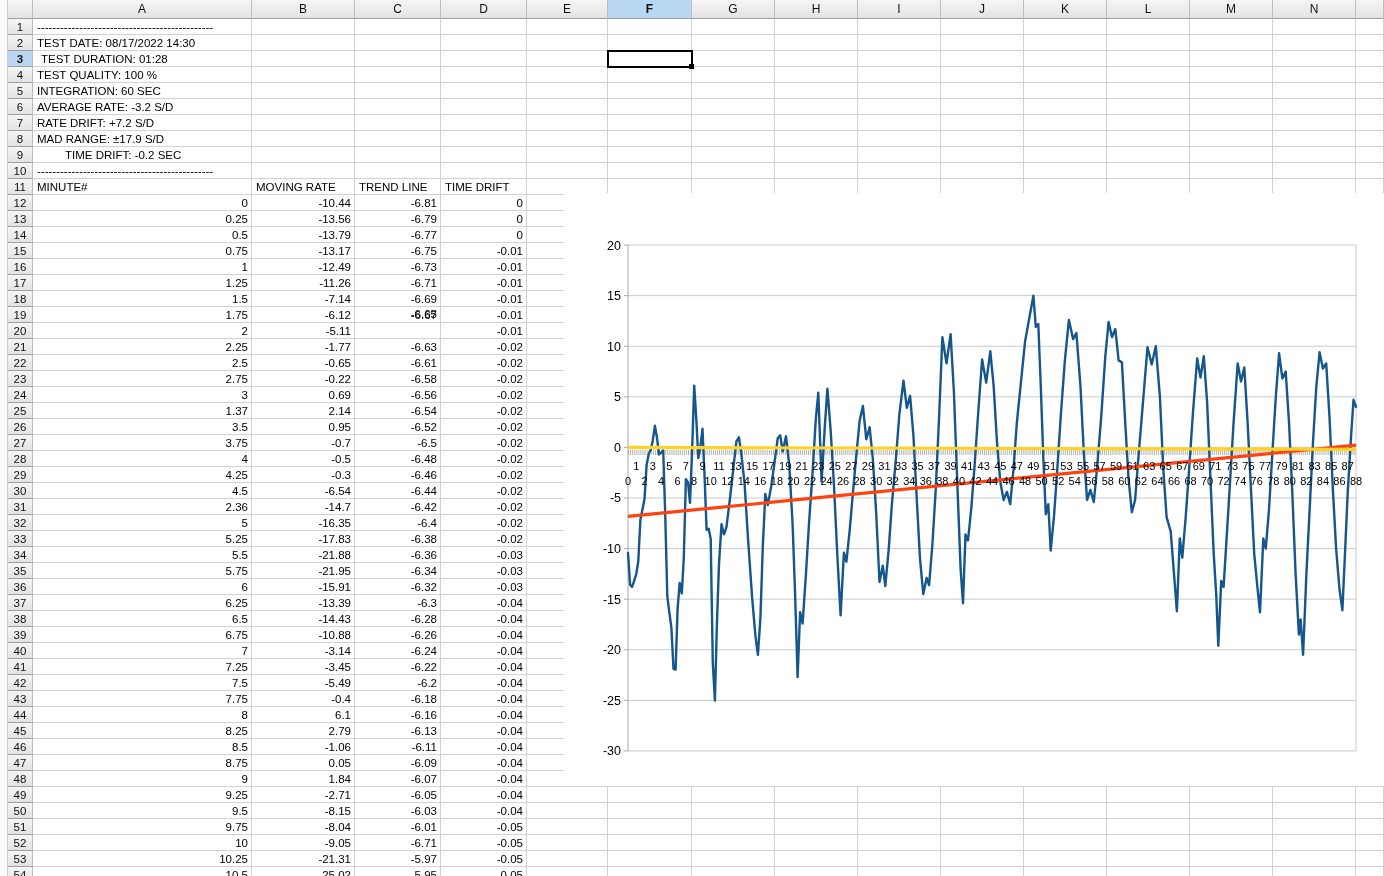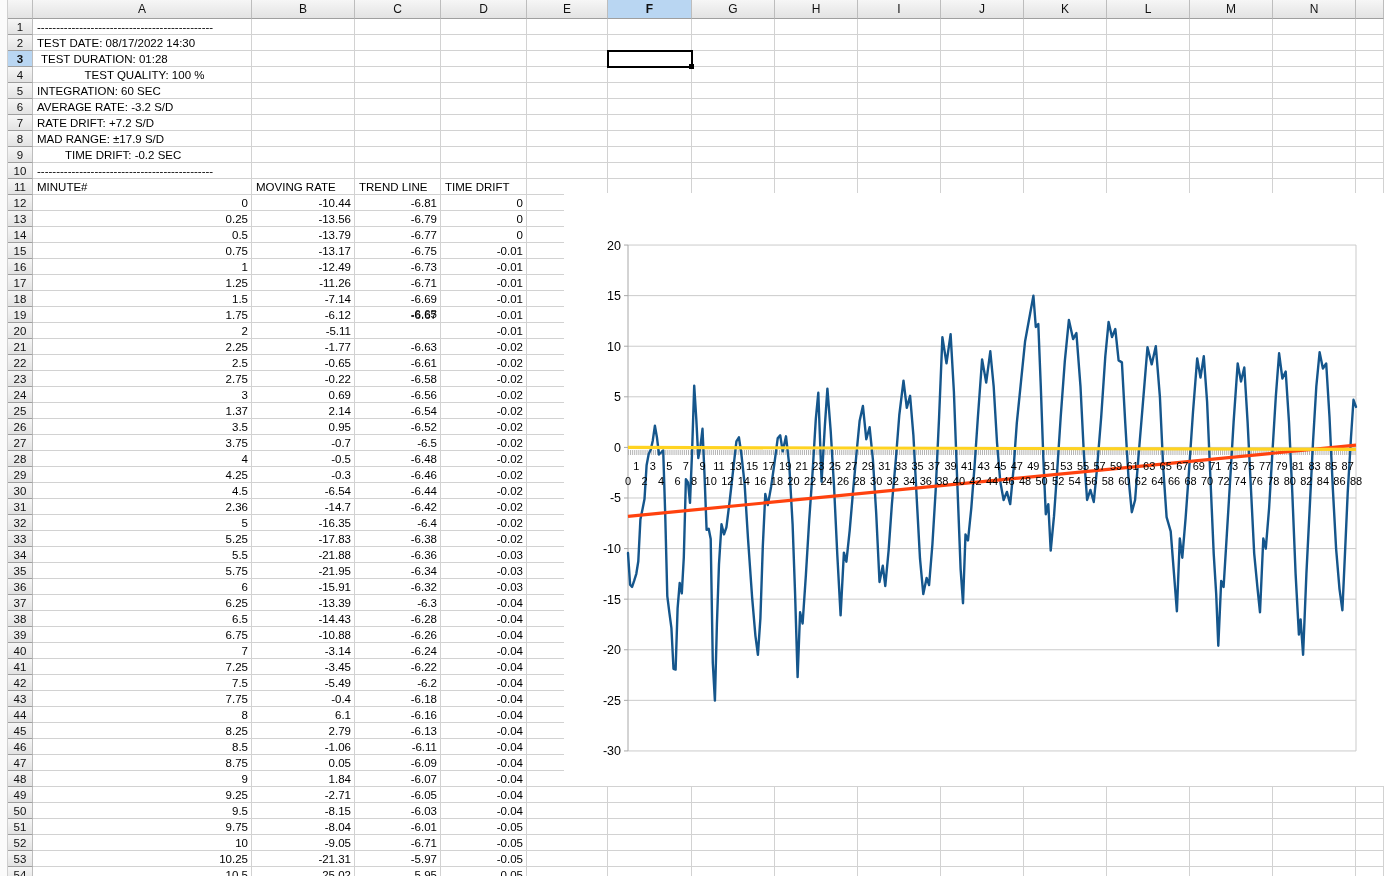--- a/index.html
+++ b/index.html
@@ -94,21 +94,21 @@
       <div class="hline" style="left: 33px; top: 802px; width: 1351px;"></div>
       <div class="hline" style="left: 33px; top: 818px; width: 1351px;"></div>
       <div class="hline" style="left: 33px; top: 834px; width: 1351px;"></div>
       <div class="hline" style="left: 33px; top: 850px; width: 1351px;"></div>
       <div class="hline" style="left: 33px; top: 866px; width: 1351px;"></div>
     </div>
   <div id="cells-layer">
       <div class="cell txt" style="left: 33px; top: 19px; width: 219px; height: 16px;">----------------------------------------------</div>
       <div class="cell txt" style="left: 33px; top: 35px; width: 219px; height: 16px;">TEST DATE: 08/17/2022 14:30</div>
       <div class="cell txt" style="left: 33px; top: 51px; width: 219px; height: 16px; padding-left: 8px;">TEST DURATION: 01:28</div>
-      <div class="cell txt" style="left: 33px; top: 67px; width: 219px; height: 16px; text-align: center;">TEST QUALITY: 100 %</div>
+      <div class="cell txt" style="left: 33px; top: 67px; width: 219px; height: 16px;">TEST QUALITY: 100 %</div>
       <div class="cell txt" style="left: 33px; top: 83px; width: 219px; height: 16px;">INTEGRATION: 60 SEC</div>
       <div class="cell txt" style="left: 33px; top: 99px; width: 219px; height: 16px;">AVERAGE RATE: -3.2 S/D</div>
       <div class="cell txt" style="left: 33px; top: 115px; width: 219px; height: 16px;">RATE DRIFT: +7.2 S/D</div>
       <div class="cell txt" style="left: 33px; top: 131px; width: 219px; height: 16px;">MAD RANGE: ±17.9 S/D</div>
       <div class="cell txt" style="left: 33px; top: 147px; width: 219px; height: 16px; padding-left: 32px;">TIME DRIFT: -0.2 SEC</div>
       <div class="cell txt" style="left: 33px; top: 163px; width: 219px; height: 16px;">----------------------------------------------</div>
       <div class="cell txt" style="left: 33px; top: 179px; width: 219px; height: 16px;">MINUTE#</div>
       <div class="cell txt" style="left: 252px; top: 179px; width: 103px; height: 16px;">MOVING RATE</div>
       <div class="cell txt" style="left: 355px; top: 179px; width: 86px; height: 16px;">TREND LINE</div>
       <div class="cell txt" style="left: 441px; top: 179px; width: 86px; height: 16px;">TIME DRIFT</div>

